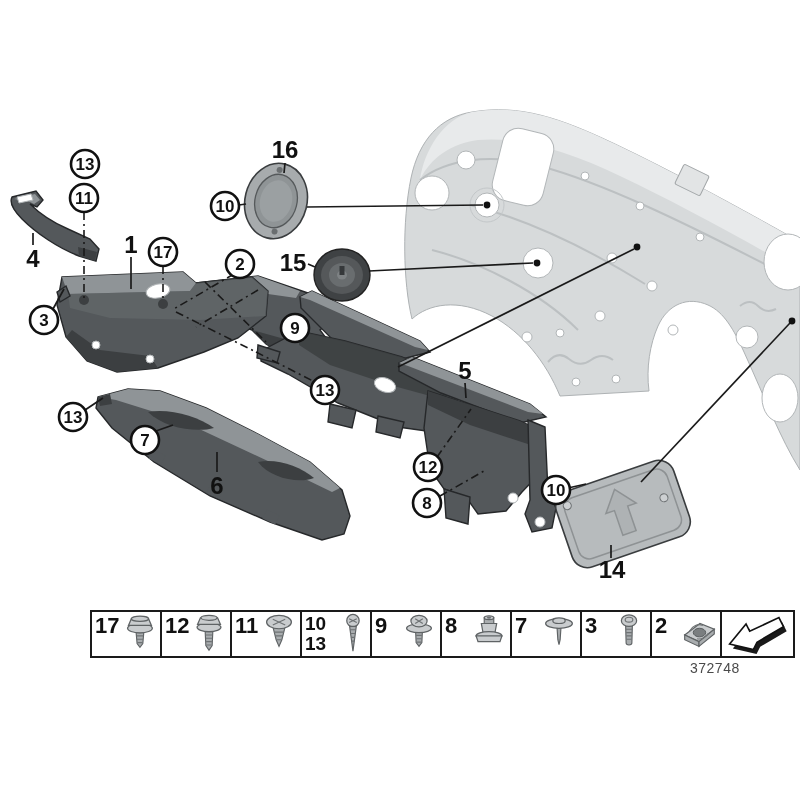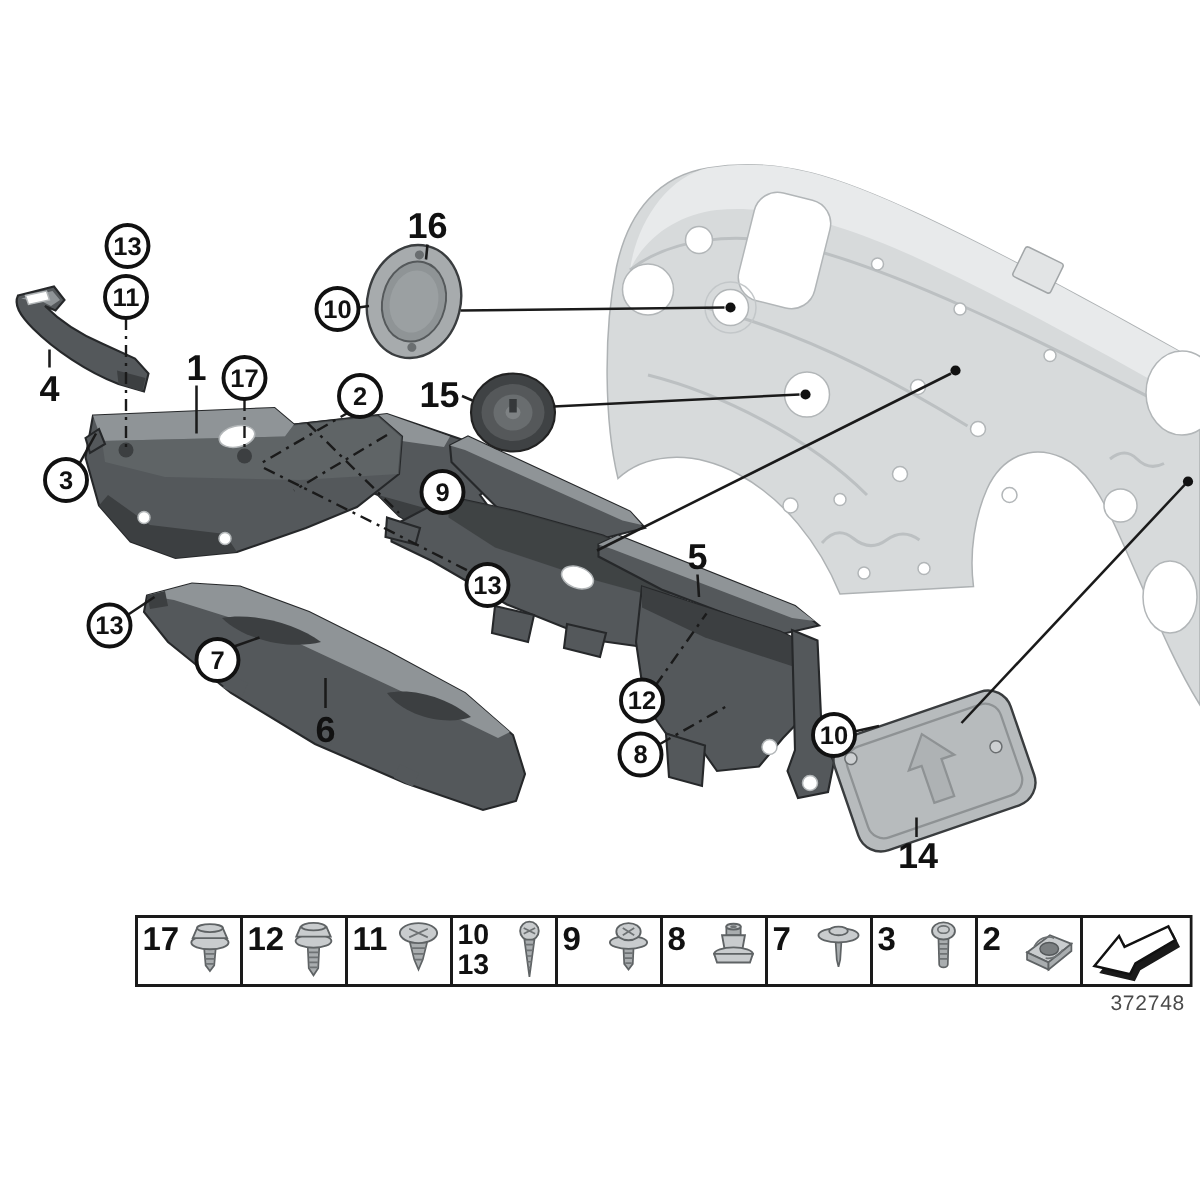--- a/index.html
+++ b/index.html
@@ -29,21 +29,21 @@
   .cell .num{position:absolute;top:3px;left:3px;font:700 22px/22px "Liberation Sans",sans-serif;color:#111;}
   .cell .nums2{position:absolute;top:2px;left:3px;}
   .cell .nums2 .num2{display:block;font:700 19px/20px "Liberation Sans",sans-serif;color:#111;}
   .cell svg{position:absolute;top:1px;right:1px;}
   .cell.arrowcell svg{top:1px;right:2px;}
 
   .fi{fill:#c9ccce;stroke:#5f6365;stroke-width:1.3;}
   .fid{fill:#a9adaf;stroke:#5f6365;stroke-width:1.2;}
   .fil{fill:none;stroke:#6e7274;stroke-width:1.2;}
 
-  .drawno{position:absolute;left:690px;top:660px;width:100px;text-align:right;
+  .drawno{position:absolute;left:690px;top:660px;width:100px;
           font:400 14px "Liberation Sans",sans-serif;color:#4a4a4a;letter-spacing:.5px;}
 </style>
 </head>
 <body>
 
 <div class="stage">
 
   <svg class="diagram" width="800" height="800" viewBox="0 0 800 800">
 
     <g>

